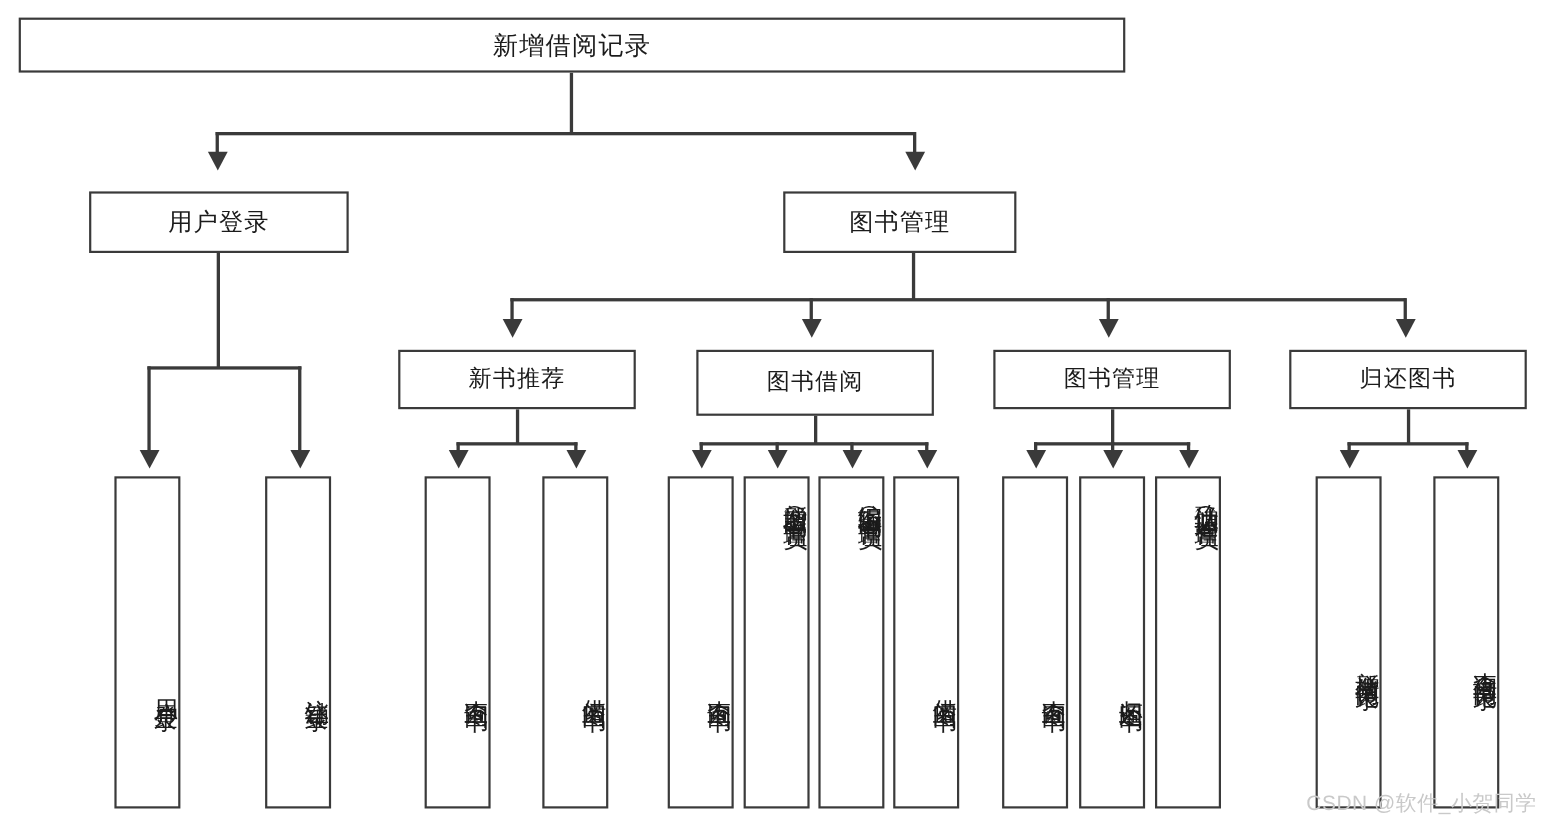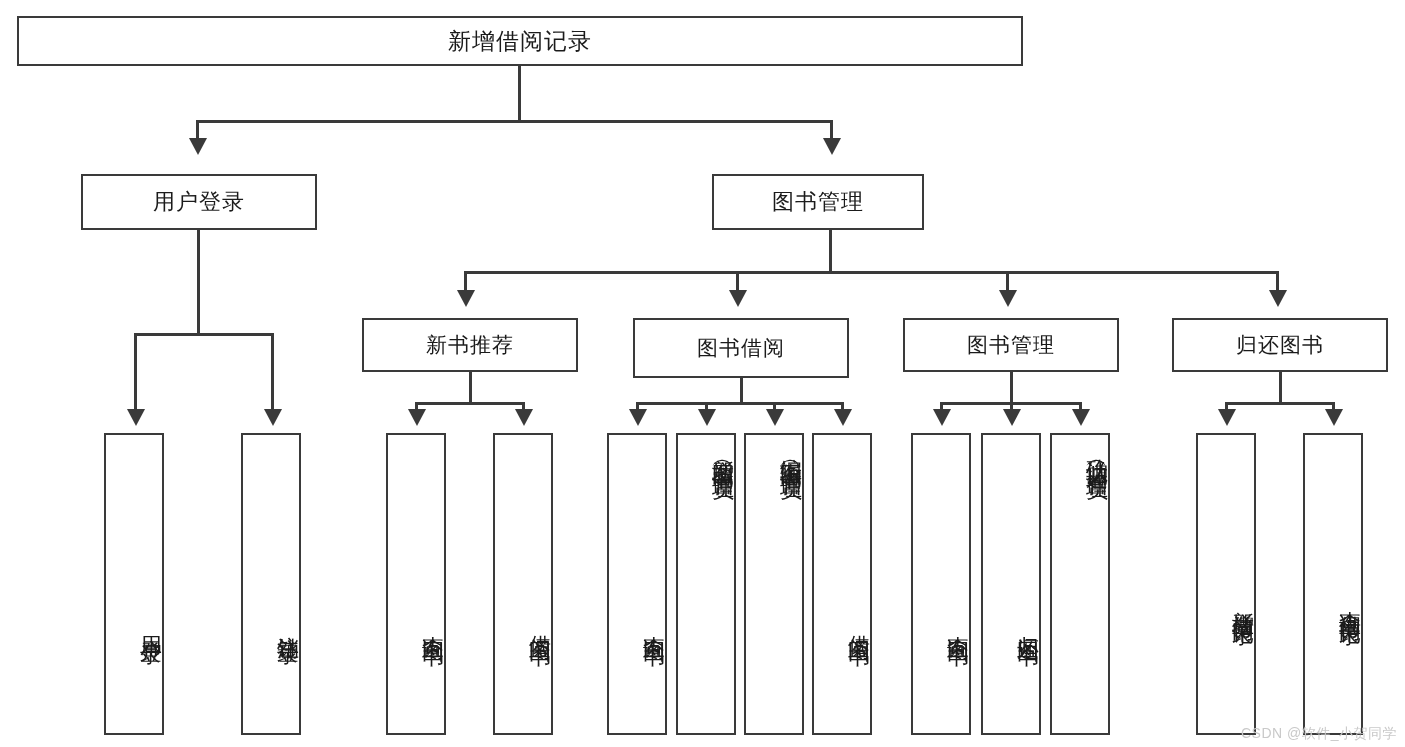--- a/index.html
+++ b/index.html
@@ -71,21 +71,21 @@
     border-top: 17px solid #3a3a3a;
     z-index: 2;
   }
 
   
   #watermark {
     position: absolute;
     right: 8px;
     bottom: 4px;
     color: #c9c9c9;
-    font-size: 14px;
+    font-size: 19px;
     letter-spacing: 0.5px;
     white-space: nowrap;
     z-index: 5;
     user-select: none;
   }
 </style>
 </head>
 <body>
 
 <div id="canvas">

